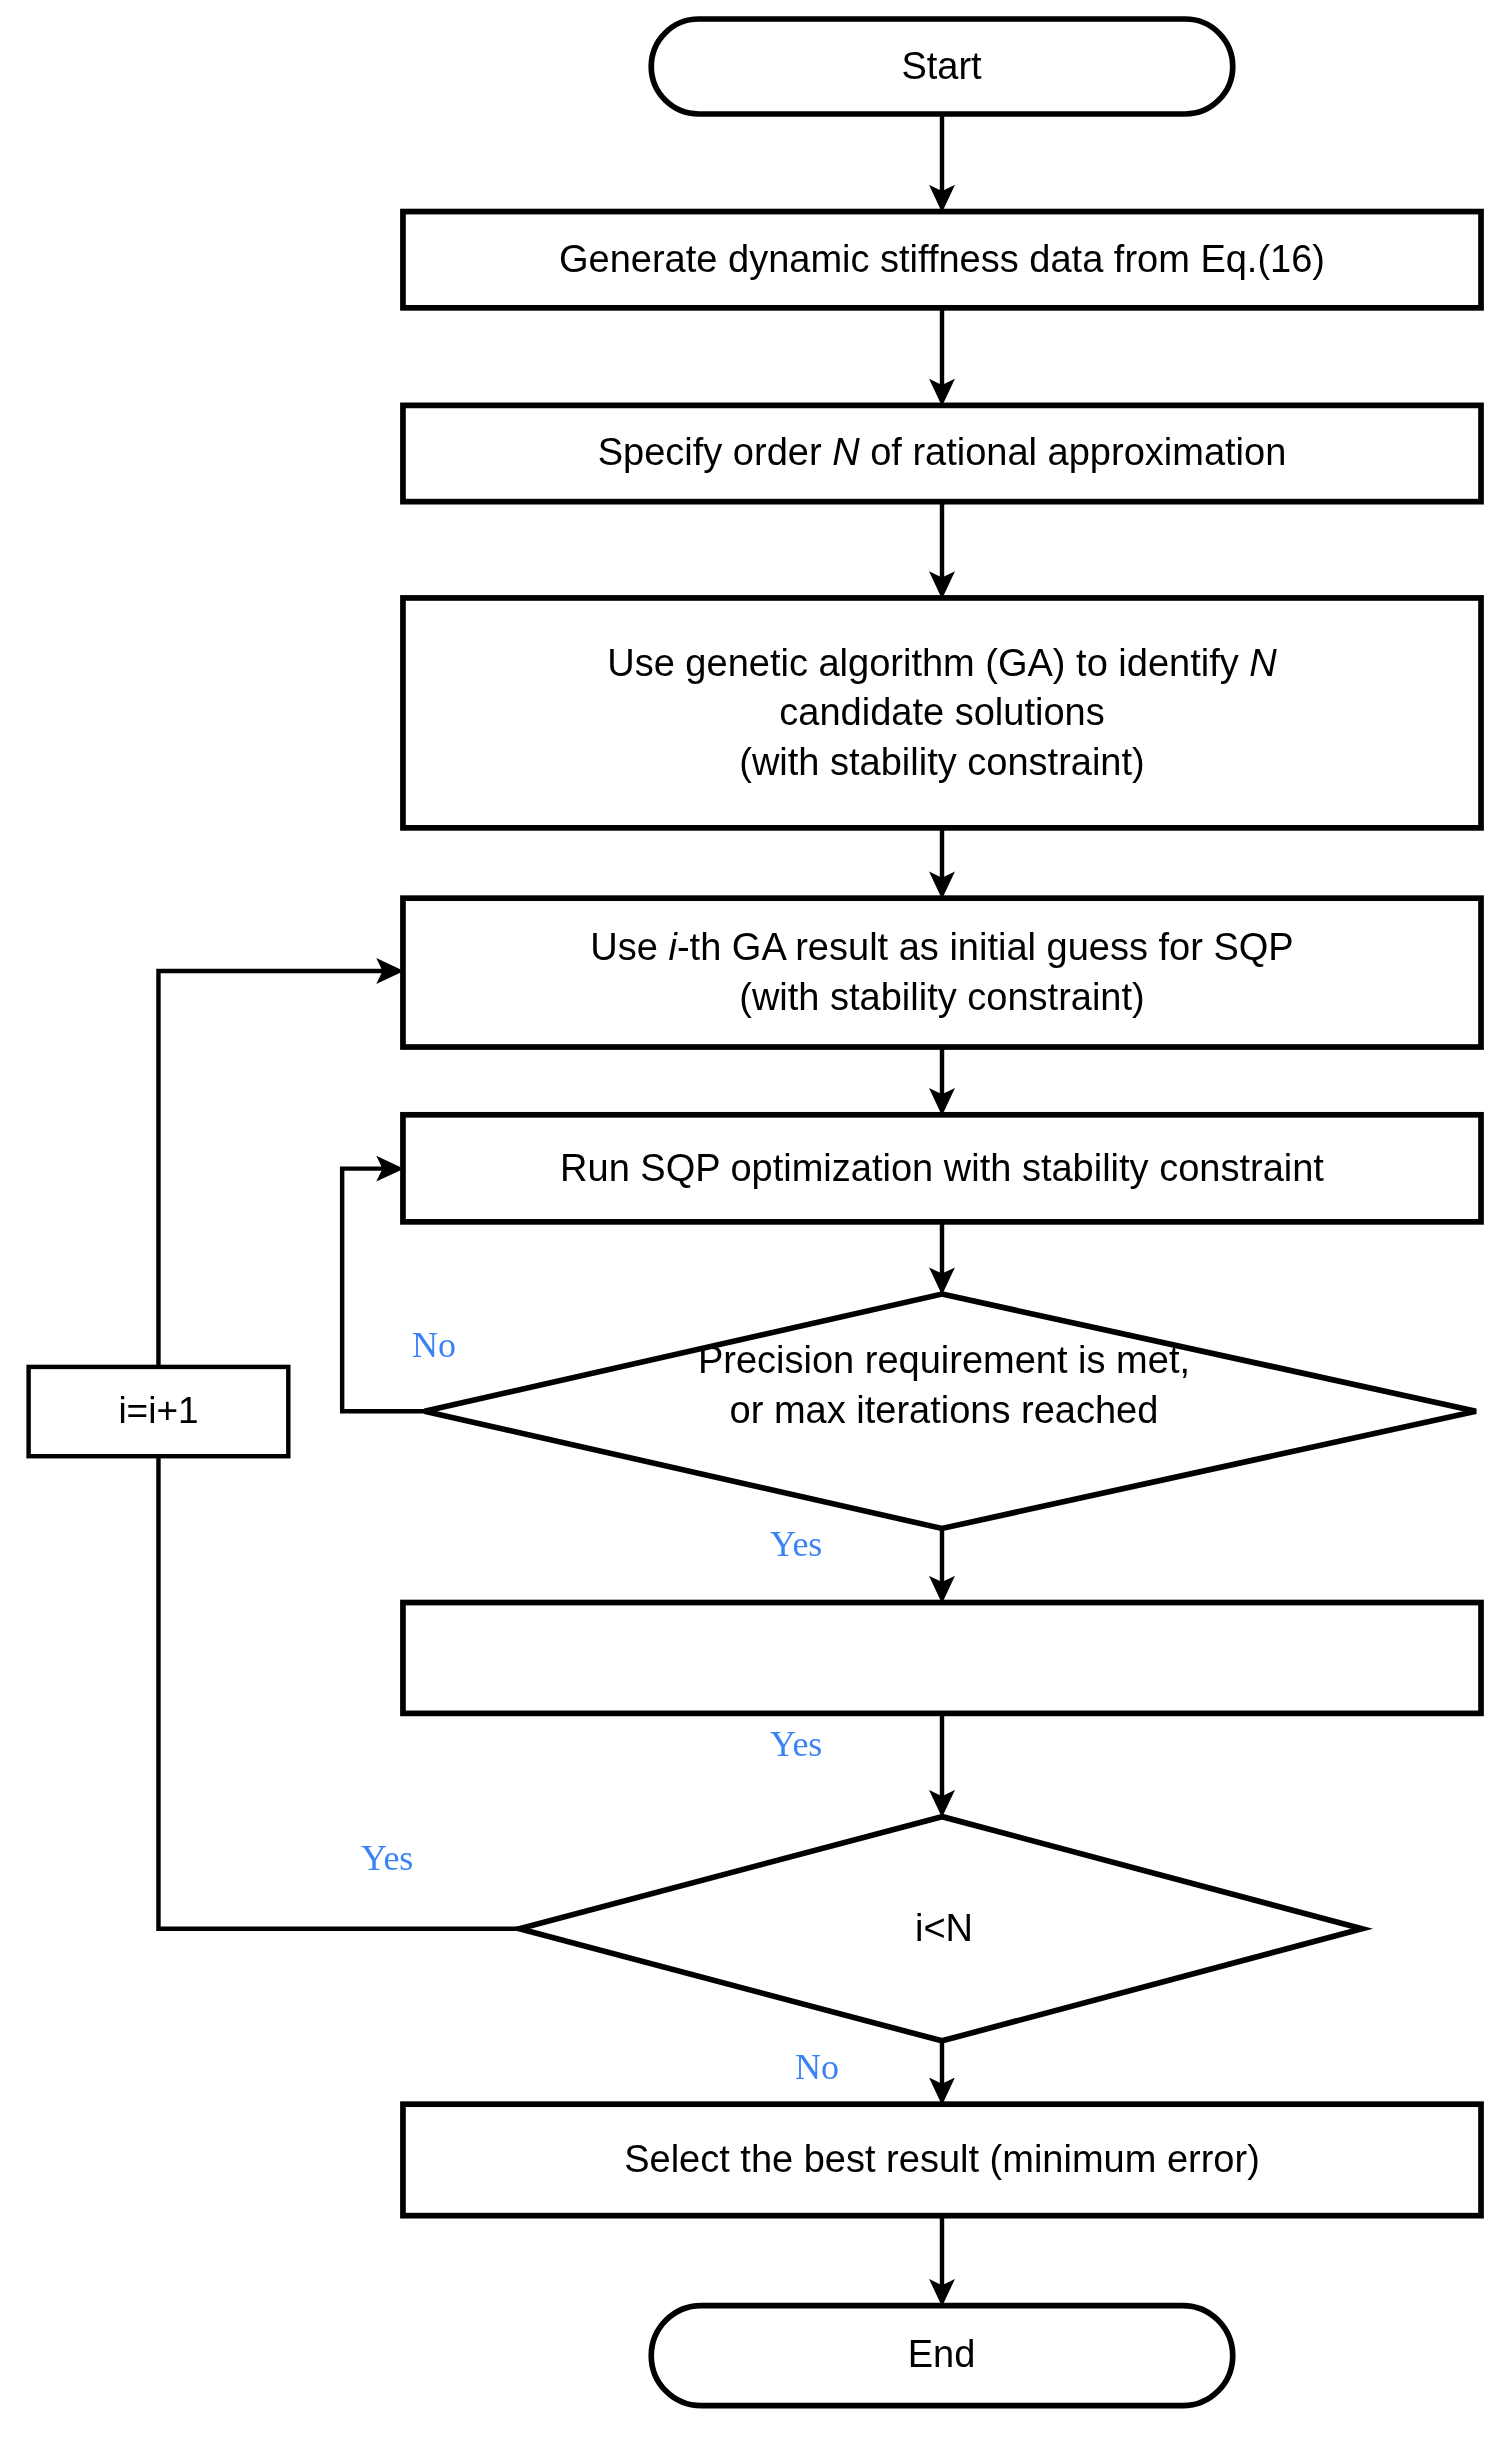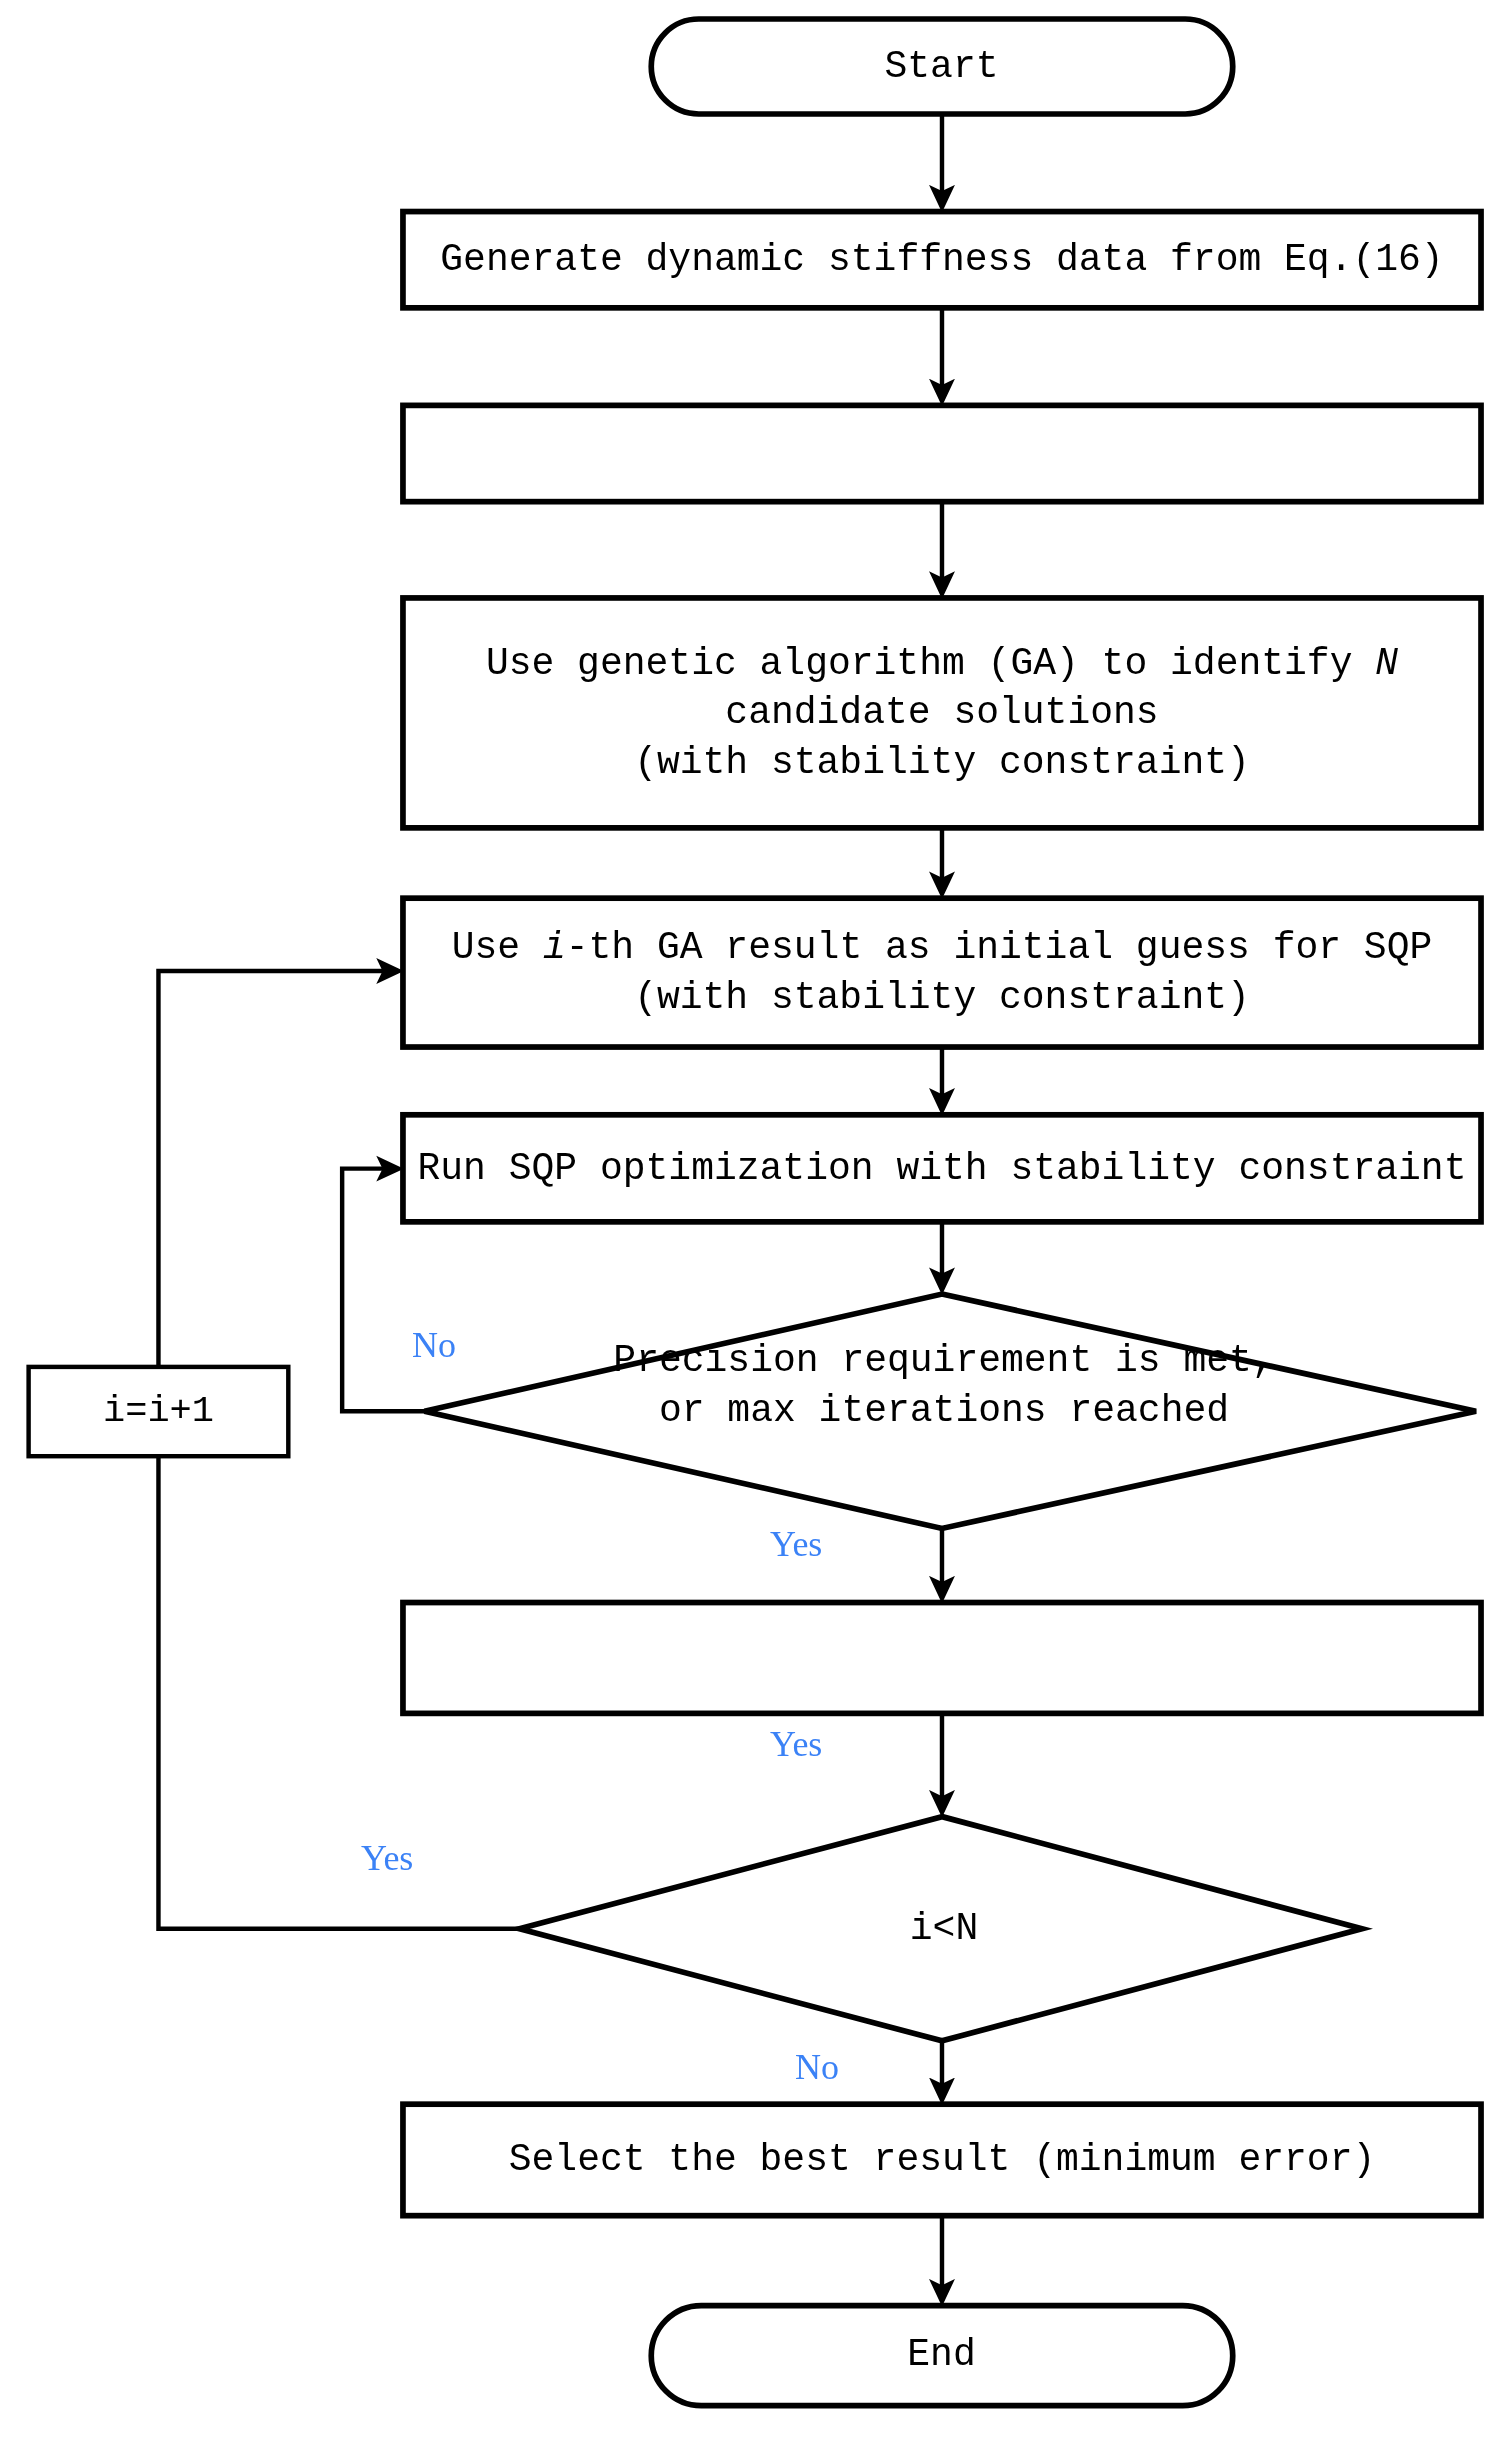--- a/index.html
+++ b/index.html
@@ -8,21 +8,21 @@
   svg#flow{position:absolute;left:0;top:0;width:1509px;height:2438px;}
   .shape{fill:#ffffff;stroke:#000000;stroke-width:9;}
   .shape-thin{fill:#ffffff;stroke:#000000;stroke-width:7;}
   .conn{stroke:#000000;stroke-width:7;fill:none;}
   .node-text{
     position:absolute;
     display:flex;
     align-items:center;
     justify-content:center;
     text-align:center;
-    font-family:Liberation Mono, monospace;
+    font-family:Liberation Sans, sans-serif;
     color:#000;
     line-height:1.30;
     white-space:pre-line;
     pointer-events:none;
   }
   .t-big{font-size:38px;}
   .t-med{font-size:37px;}
   .edge-label{
     position:absolute;
     font-family:"Liberation Serif",serif;
@@ -95,20 +95,21 @@
 
     <path class="conn" d="M 820 3045 L 250 3045 L 250 2299"></path>
 
     <path class="conn" marker-end="url(#arrow)" d="M 250 2158 L 250 1533 L 628 1533"></path>
   </svg>
 
   <div class="node-text t-big" style="left:651px;top:19px;width:581px;height:95px;">Start</div>
 
   <div class="node-text t-big" style="left:403px;top:212px;width:1078px;height:96px;">Generate dynamic stiffness data from Eq.(16)</div>
 
+  <div class="node-text t-big" style="left:403px;top:405px;width:1078px;height:96px;"><span>Specify order <em>N</em> of rational approximation</span></div>
 
   <div class="node-text t-big" style="left:403px;top:598px;width:1078px;height:230px;"><span>Use genetic algorithm (GA) to identify <em>N</em><br>candidate solutions<br>(with stability constraint)</span></div>
 
   <div class="node-text t-big" style="left:403px;top:898px;width:1078px;height:149px;"><span>Use <em>i</em>-th GA result as initial guess for SQP<br>(with stability constraint)</span></div>
 
   <div class="node-text t-big" style="left:403px;top:1115px;width:1078px;height:107px;text-align:right;">Run SQP optimization with stability constraint</div>
 
   <div class="node-text t-big" style="left:545px;top:1330px;width:798px;height:111px;">Precision requirement is met,
 or max iterations reached</div>
 

